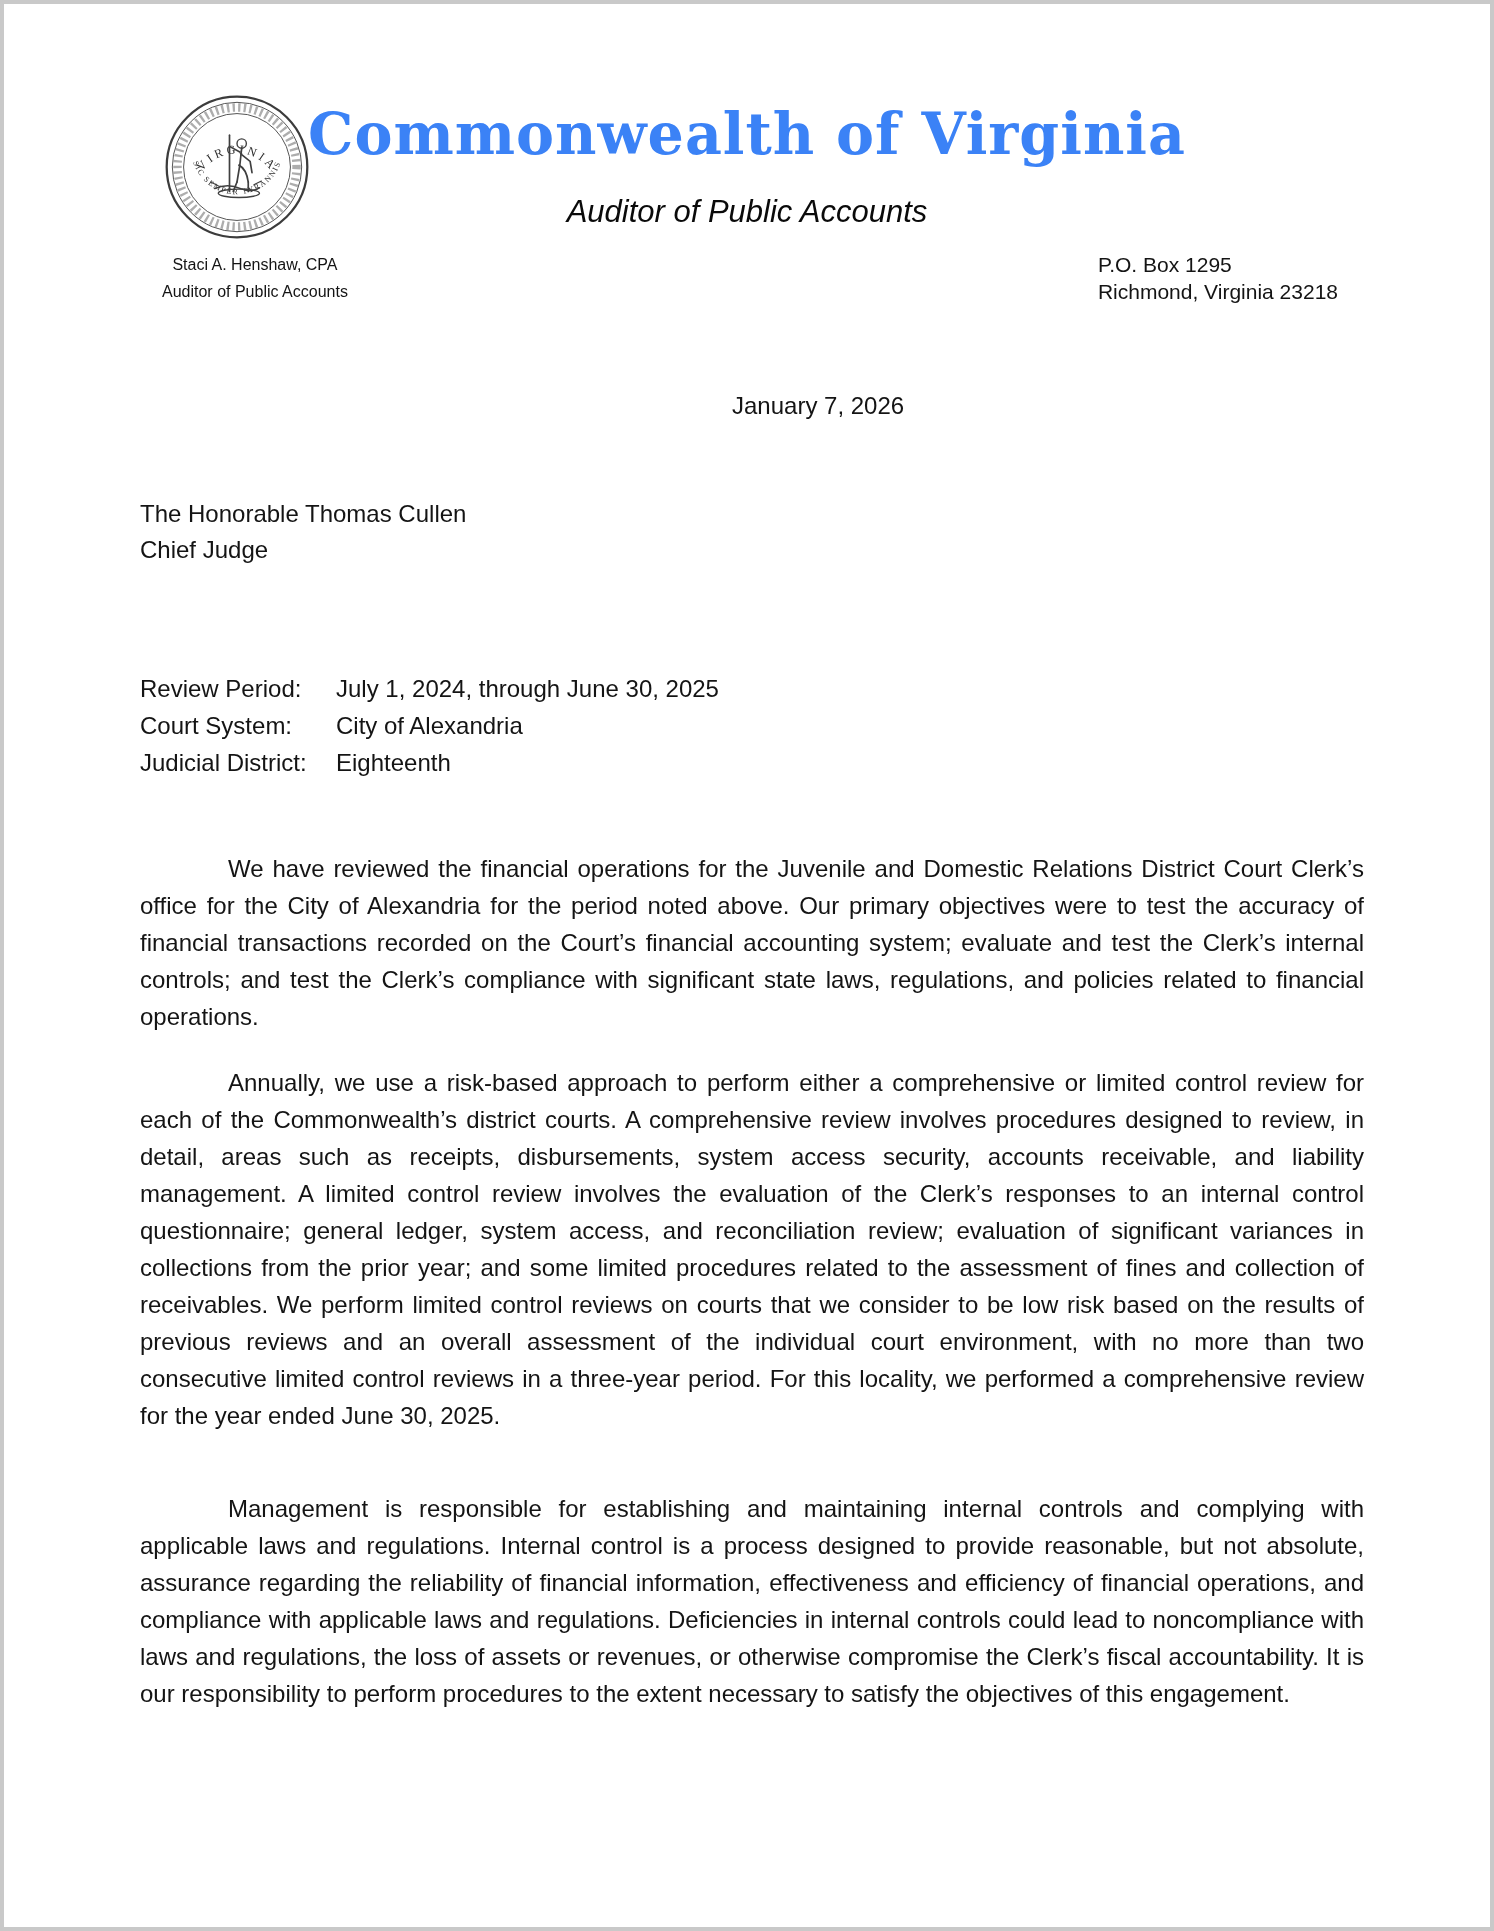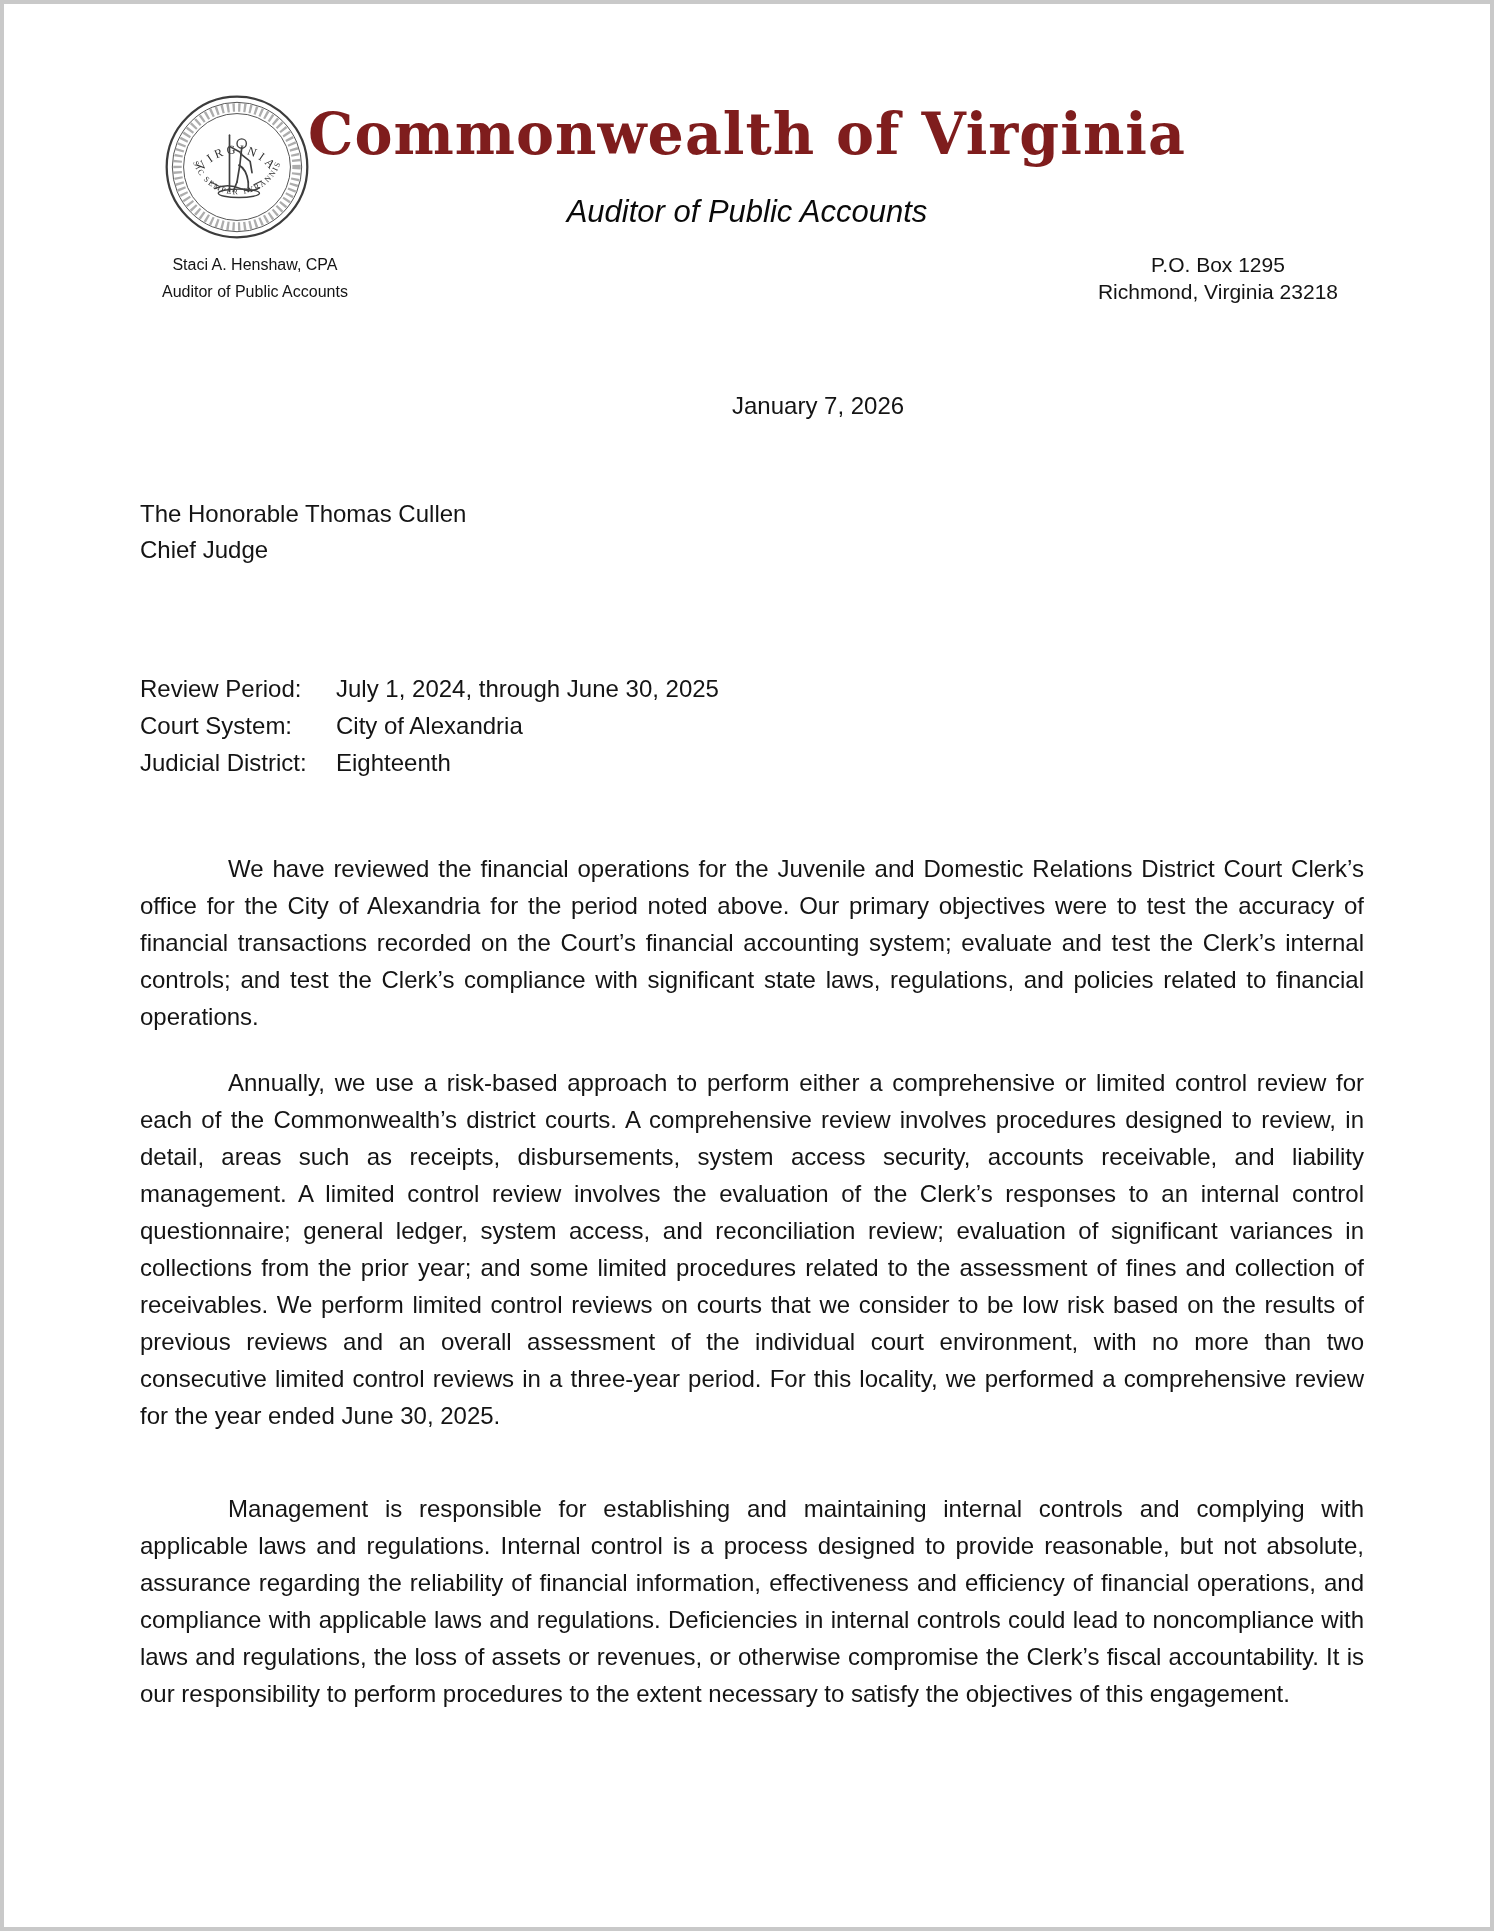--- a/index.html
+++ b/index.html
@@ -7,31 +7,31 @@
     width:1494px;height:1931px;position:relative;background:#ffffff;
     border:4px solid #c9c9c9;box-sizing:border-box;
     font-family:"Liberation Sans",sans-serif;color:#141414;overflow:hidden;
   }
   
   .seal{position:absolute;left:158px;top:88px;width:150px;height:150px;}
   .seal svg{width:100%;height:100%;}
   .lh-title{
     position:absolute;left:0;right:0;top:96px;text-align:center;
     font-family:"DejaVu Serif",serif;font-weight:700;font-size:57px;
-    letter-spacing:1px;color:#7f1d1d;
+    letter-spacing:1px;color:#3b82f6;
   }
   .lh-subtitle{
     position:absolute;left:0;right:0;top:190px;text-align:center;
     font-style:italic;font-size:31px;color:#0a0a0a;
   }
   .contact-left{
     position:absolute;left:158px;top:247px;font-size:16px;line-height:27px;text-align:center;
   }
   .contact-right{
-    position:absolute;right:152px;top:247px;font-size:21px;line-height:27px;text-align:center;
+    position:absolute;right:152px;top:247px;font-size:21px;line-height:27px;text-align:left;
   }
   
   .date-line{position:absolute;left:728px;top:388px;font-size:24px;}
   .recipient{position:absolute;left:136px;top:492px;font-size:24px;line-height:36px;}
   .review-block{position:absolute;left:136px;top:666px;font-size:24px;line-height:37px;}
   .review-row{display:flex;}
   .review-row .rlabel{width:196px;flex:0 0 196px;}
   .para{
     position:absolute;left:136px;width:1224px;
     font-size:24px;line-height:37px;text-align:justify;text-indent:88px;

